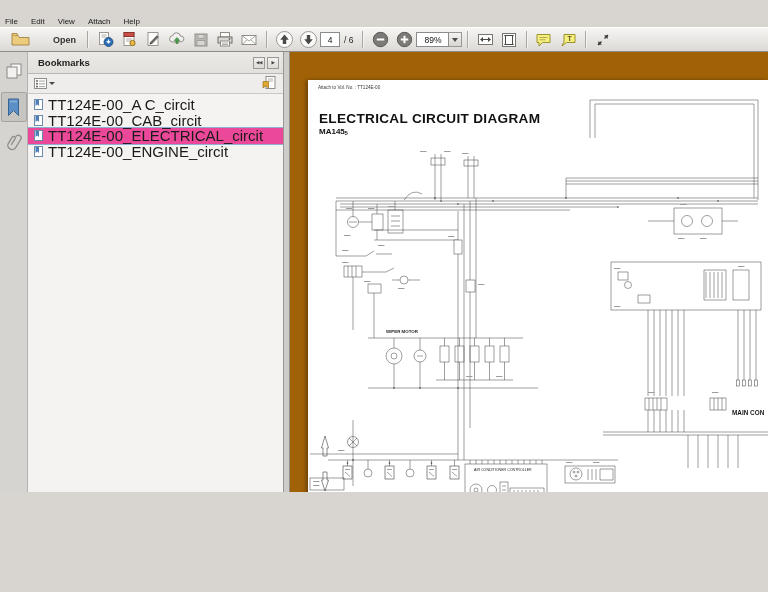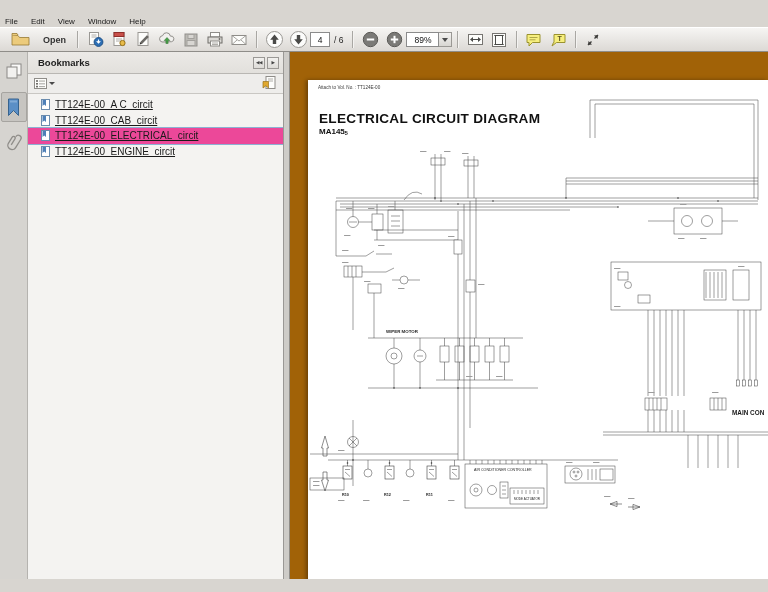--- a/index.html
+++ b/index.html
@@ -13,36 +13,36 @@
   .menubar span { cursor:default; }
 
   
   .toolbar { height:25px; background:linear-gradient(#f6f5f3,#dcd9d5);
     border-top:1px solid #ffffff; border-bottom:1px solid #8f8d89;
     display:flex; align-items:center; padding:0 5px; }
   .tsep { width:1px; height:17px; background:#a9a7a3; margin:0 5px;
     box-shadow:1px 0 0 #f4f3f1; }
   .tbtn { height:21px; min-width:24px; display:flex; align-items:center;
     justify-content:center; border-radius:2px; }
-  .openbtn { display:flex; align-items:center; gap:13px; padding:0 6px;
+  .openbtn { display:flex; align-items:center; gap:23px; padding:0 6px;
     font-size:9px; font-weight:bold; color:#333; height:21px; }
   .pagebox, .zoombox { background:#fff; border:1px solid #8b8b8b;
     font-size:8.5px; color:#111; display:flex; align-items:center;
     justify-content:center; height:15px; }
   .pagebox { width:20px; }
   .zoombox { width:33px; }
   .pagetotal { font-size:8.5px; color:#222; margin:0 4px 0 4px; }
   .dropbtn { width:13px; height:15px; border:1px solid #9a9894;
     border-left:none; background:linear-gradient(#f3f2f0,#d8d6d2);
     display:flex; align-items:center; justify-content:center; }
   .caret { width:0; height:0; border-left:3px solid transparent;
     border-right:3px solid transparent; border-top:4px solid #4a4a4a; }
 
   
-  .main { position:absolute; top:36px; left:0; width:768px; height:527px;
+  .main { position:absolute; top:36px; left:0; width:768px; height:440px;
     display:flex; }
 
   
   .navstrip { width:28px; background:#d6d4d0; border-right:1px solid #b5b3af;
     display:flex; flex-direction:column; align-items:center; padding-top:4px;
     gap:6px; }
   .navicon { width:26px; height:30px; display:flex; align-items:center;
     justify-content:center; }
   .navicon.active { background:#c7c5c1; border:1px solid #a6a4a0;
     border-radius:2px; }
@@ -57,21 +57,21 @@
     flex:1; }
   .hbtn { width:12px; height:12px; border:1px solid #9a9895;
     background:linear-gradient(#f2f1ef,#dddbd7); font-size:4.5px; color:#444;
     display:flex; align-items:center; justify-content:center; margin-left:2px;
     letter-spacing:-0.5px; }
   .optionsrow { height:20px; border-bottom:1px solid #c9c7c3;
     background:#eeedeb; display:flex; align-items:center; padding:0 6px; }
   .optionsrow .spacer { flex:1; }
   .bmlist { flex:1; background:#f4f3f1; padding-top:3px; overflow:hidden; }
   .bmrow { height:15.5px; display:flex; align-items:center; gap:5px;
-    padding-left:13px; font-size:10px; color:#1a1a1a;text-decoration:underline; }
+    padding-left:6px; font-size:15px; color:#1a1a1a; }
   .bmrow.selected { background:#ec4899; outline:1px solid #8cb0d2; }
   .bmrow .bmlabel { white-space:nowrap; }
 
   
   .splitter { width:6px; background:#ceccc8; border-right:1px solid #8f8d89; }
 
   
   .docarea { flex:1; position:relative; background:#a16207; overflow:hidden; }
   .page { position:absolute; left:18px; top:28px; width:460px; height:507px;
     background:#ffffff; box-shadow:-2px 0 4px rgba(0,0,0,0.35); }
@@ -81,21 +81,21 @@
 </style>
 </head>
 <body>
 
 <div class="app">
 
   <div class="menubar">
     <span>File</span>
     <span>Edit</span>
     <span>View</span>
-    <span>Window</span>
+    <span>Attach</span>
     <span>Help</span>
   </div>
 
   <div class="toolbar">
     <div class="openbtn">
       <span>
         <svg width="19" height="14" viewBox="0 0 19 14">
             <path d="M1 3.5 h6 l1.5 2 H18 V13 H1 z" fill="#eccb7c" stroke="#977a33" stroke-width="0.8"></path>
             <path d="M1 3.5 V1.5 h5 l1 1.5" fill="#eccb7c" stroke="#977a33" stroke-width="0.8"></path>
           </svg>

